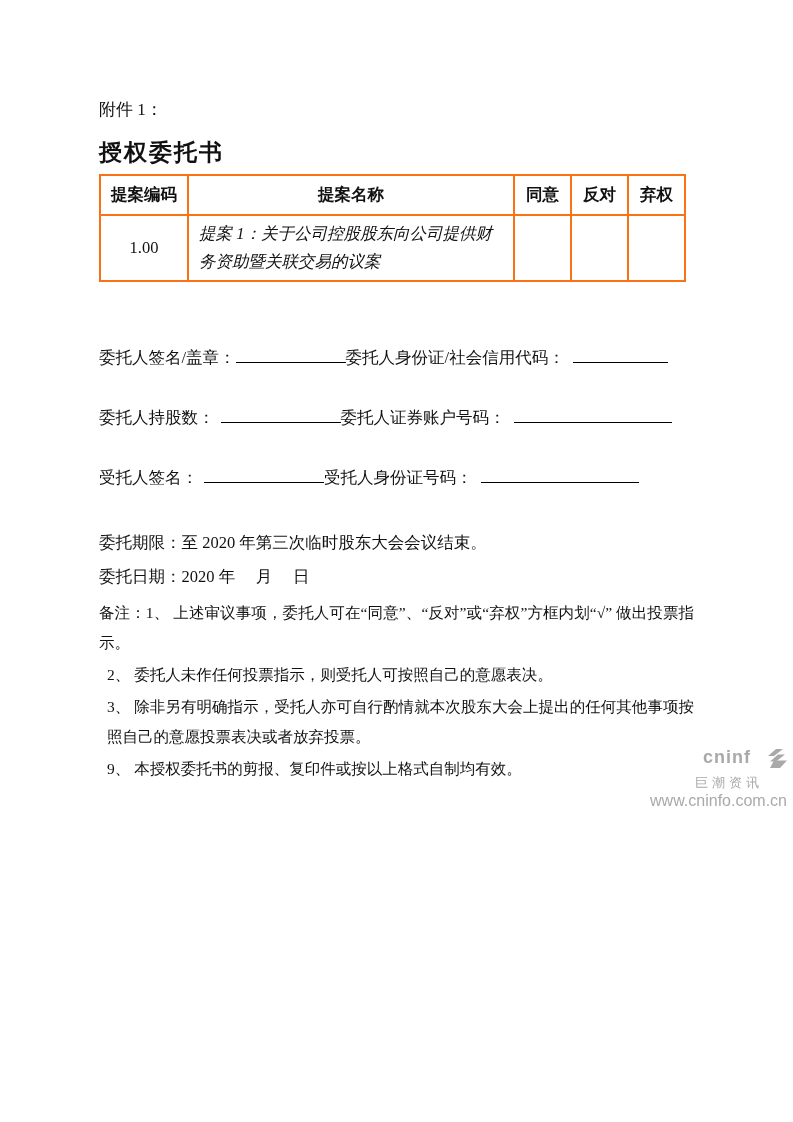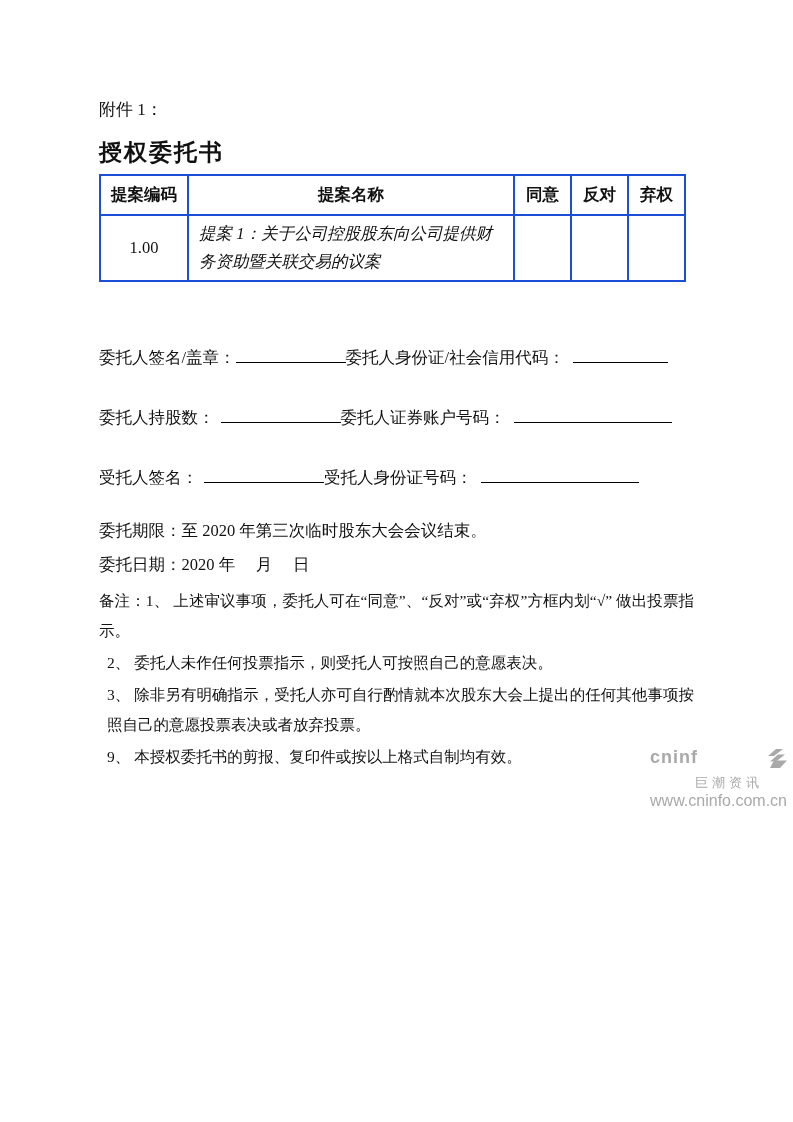--- a/index.html
+++ b/index.html
@@ -48,21 +48,21 @@
   }
   .blank-intro { width: 112px; }
 
   table.proposal-table {
     margin-top: 6px;
     border-collapse: collapse;
     table-layout: fixed;
     width: 586px;
   }
   .proposal-table th, .proposal-table td {
-    border: 2px solid #1d4ed8;
+    border: 2px solid #f97316;
   }
   .proposal-table th {
     font-family: "Liberation Sans", "DejaVu Sans", sans-serif;
     font-weight: bold;
     font-size: 16.5px;
     height: 40px;
     text-align: center;
     vertical-align: middle;
   }
   .proposal-table td {
@@ -87,21 +87,21 @@
     line-height: 24px;
     white-space: nowrap;
     margin-top: 36px;
   }
   .sig-row:first-child { margin-top: 0; }
   .blank-sig-l1 { width: 110px; }
   .blank-sig-r1 { width: 95px;  margin-left: 8px; }
   .blank-sig-l2 { width: 120px; margin-left: 6px; }
   .blank-sig-r2 { width: 158px; margin-left: 8px; }
 
-  .term-section { margin-top: 24px; }
+  .term-section { margin-top: 36px; }
   .term-line {
     font-size: 16.5px;
     line-height: 34px;
   }
   .notes-section { margin-top: 4px; }
   .note {
     font-size: 15.5px;
     line-height: 30px;
     text-align: justify;
     margin-top: 2px;
@@ -112,22 +112,22 @@
     position: absolute;
     right: 6px; bottom: 12px;
     text-align: right;
     color: #a9a9a9;
     font-family: "Liberation Sans", "DejaVu Sans", sans-serif;
     line-height: 1.1;
   }
   .wm-logo-row {
     display: flex;
     align-items: center;
-    justify-content: space-between;
-    gap: 7px;
+    justify-content: flex-end;
+    gap: 14px;
   }
   .wm-logo-text {
     font-weight: bold;
     font-size: 18px;
     letter-spacing: 1px;
   }
   .wm-logo-icon { display: inline-block; }
   .wm-brand {
     font-size: 13px;
     letter-spacing: 4px;

